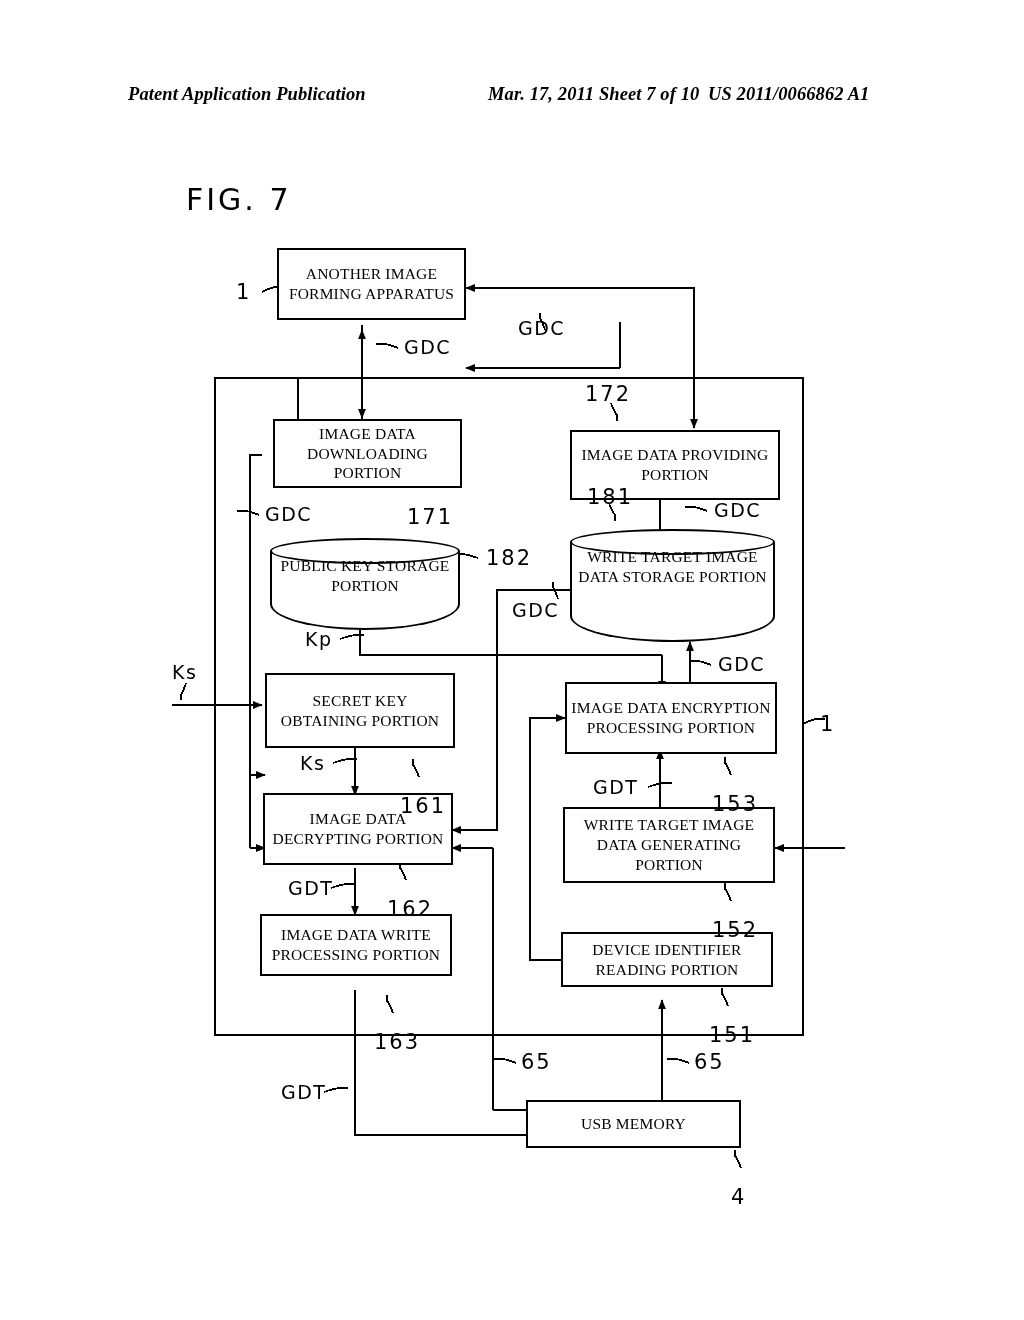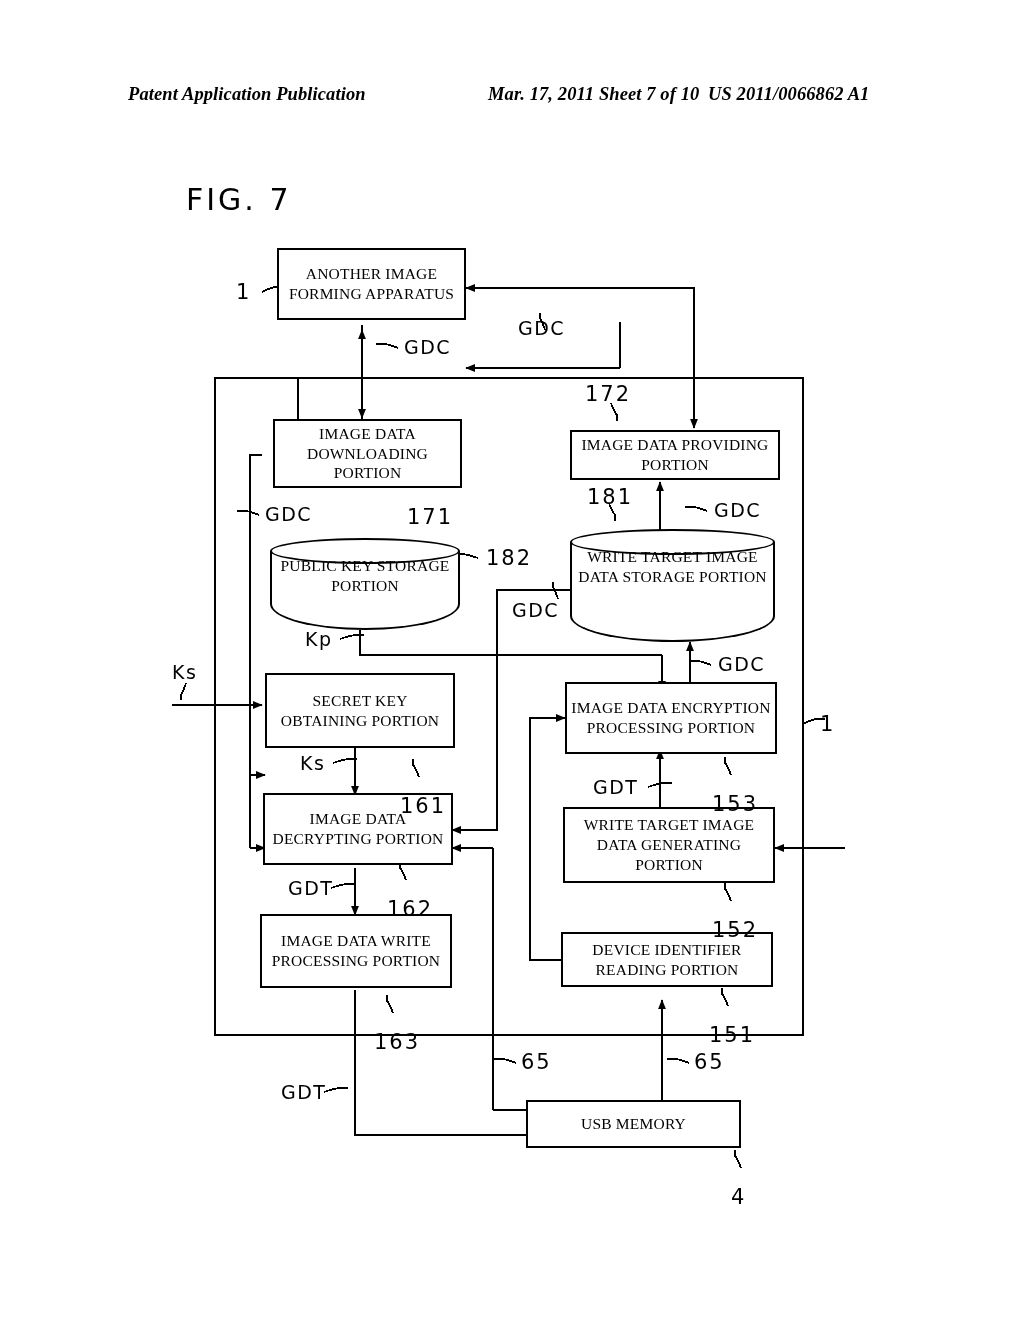--- a/index.html
+++ b/index.html
@@ -249,41 +249,41 @@
   </svg>
 
   <div class="node" style="left:277px; top:248px; width:189px; height:72px;">
     <span>ANOTHER IMAGE FORMING APPARATUS</span>
   </div>
 
   <div class="node" style="left:273px; top:419px; width:189px; height:69px;">
     <span>IMAGE DATA DOWNLOADING PORTION</span>
   </div>
 
-  <div class="node" style="left:570px; top:430px; width:210px; height:50px;">
+  <div class="node" style="left:570px; top:430px; width:210px; height:70px;">
     <span>IMAGE DATA PROVIDING PORTION</span>
   </div>
 
   <div class="node" style="left:265px; top:673px; width:190px; height:75px;">
     <span>SECRET KEY OBTAINING PORTION</span>
   </div>
 
   <div class="node" style="left:565px; top:682px; width:212px; height:72px;">
     <span>IMAGE DATA ENCRYPTION PROCESSING PORTION</span>
   </div>
 
   <div class="node" style="left:563px; top:807px; width:212px; height:76px;">
     <span>WRITE TARGET IMAGE DATA GENERATING PORTION</span>
   </div>
 
   <div class="node" style="left:263px; top:793px; width:190px; height:72px;">
     <span>IMAGE DATA DECRYPTING PORTION</span>
   </div>
 
-  <div class="node" style="left:260px; top:914px; width:192px; height:74px;">
+  <div class="node" style="left:260px; top:914px; width:192px; height:62px;">
     <span>IMAGE DATA WRITE PROCESSING PORTION</span>
   </div>
 
   <div class="node" style="left:561px; top:932px; width:212px; height:55px;">
     <span>DEVICE IDENTIFIER READING PORTION</span>
   </div>
 
   <div class="node" style="left:526px; top:1100px; width:215px; height:48px;">
     <span>USB MEMORY</span>
   </div>

